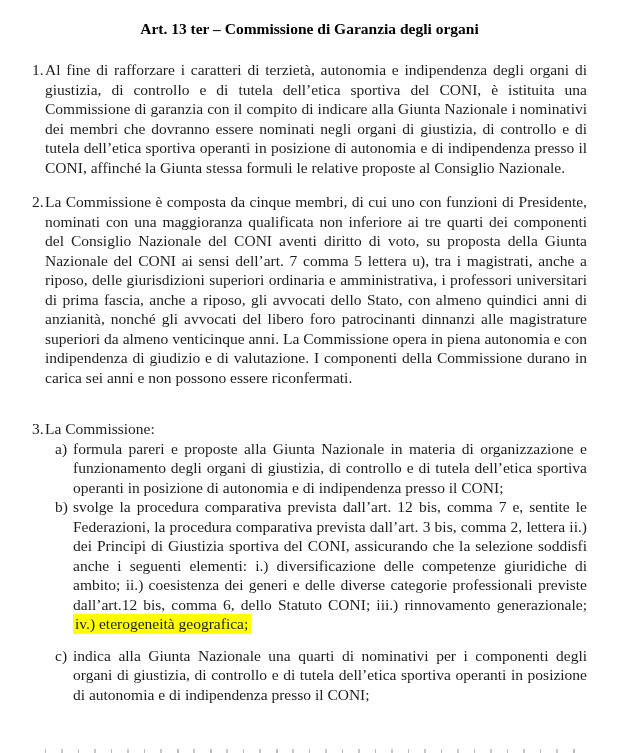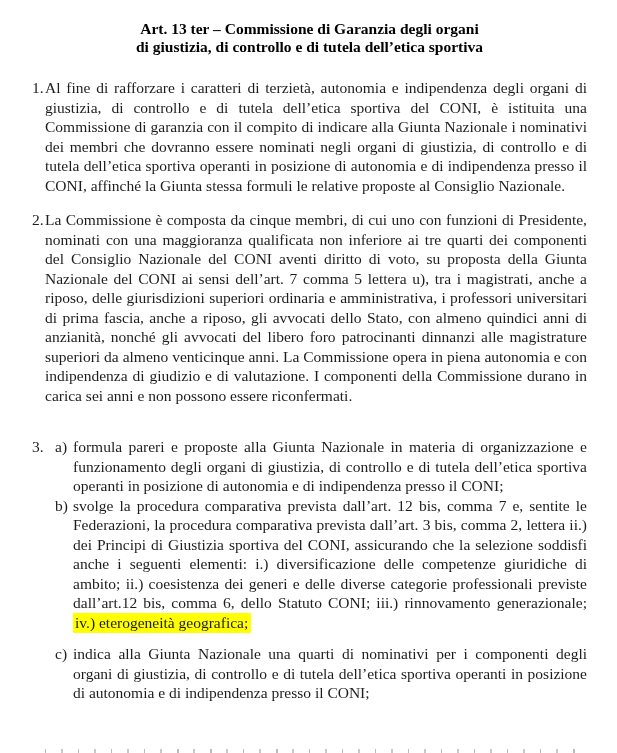--- a/index.html
+++ b/index.html
@@ -74,35 +74,35 @@
     );
   }
 </style>
 </head>
 <body>
 
 <div class="page">
 
   <div class="doc-title">
     <div>Art. 13 ter – Commissione di Garanzia degli organi</div>
-    <div>di giustizia, di controllo e di tutela dell’etica sportiva</div>
   </div>
 
   <div class="item mb15">
     <span class="num">1.</span>
     <span>Al fine di rafforzare i caratteri di terzietà, autonomia e indipendenza degli organi di giustizia, di controllo e di tutela dell’etica sportiva del CONI, è istituita una Commissione di garanzia con il compito di indicare alla Giunta Nazionale i nominativi dei membri che dovranno essere nominati negli organi di giustizia, di controllo e di tutela dell’etica sportiva operanti in posizione di autonomia e di indipendenza presso il CONI, affinché la Giunta stessa formuli le relative proposte al Consiglio Nazionale.</span>
   </div>
 
   <div class="item mb32">
     <span class="num">2.</span>
     <span>La Commissione è composta da cinque membri, di cui uno con funzioni di Presidente, nominati con una maggioranza qualificata non inferiore ai tre quarti dei componenti del Consiglio Nazionale del CONI aventi diritto di voto, su proposta della Giunta Nazionale del CONI ai sensi dell’art. 7 comma 5 lettera u), tra i magistrati, anche a riposo, delle giurisdizioni superiori ordinaria e amministrativa, i professori universitari di prima fascia, anche a riposo, gli avvocati dello Stato, con almeno quindici anni di anzianità, nonché gli avvocati del libero foro patrocinanti dinnanzi alle magistrature superiori da almeno venticinque anni. La Commissione opera in piena autonomia e con indipendenza di giudizio e di valutazione. I componenti della Commissione durano in carica sei anni e non possono essere riconfermati.</span>
   </div>
 
   <div class="item">
     <span class="num">3.</span>
+    <span>La Commissione:</span>
 
     <div class="sub">
       <span class="letter">a)</span>
       <span>formula pareri e proposte alla Giunta Nazionale in materia di organizzazione e funzionamento degli organi di giustizia, di controllo e di tutela dell’etica sportiva operanti in posizione di autonomia e di indipendenza presso il CONI;</span>
     </div>
 
     <div class="sub">
       <span class="letter">b)</span>
       <span>svolge la procedura comparativa prevista dall’art. 12 bis, comma 7 e, sentite le Federazioni, la procedura comparativa prevista dall’art. 3 bis, comma 2, lettera ii.) dei Principi di Giustizia sportiva del CONI, assicurando che la selezione soddisfi anche i seguenti elementi: i.) diversificazione delle competenze giuridiche di ambito; ii.) coesistenza dei generi e delle diverse categorie professionali previste dall’art.12 bis, comma 6, dello Statuto CONI; iii.) rinnovamento generazionale; </span><mark class="hl">iv.) eterogeneità geografica;</mark>
     </div>

